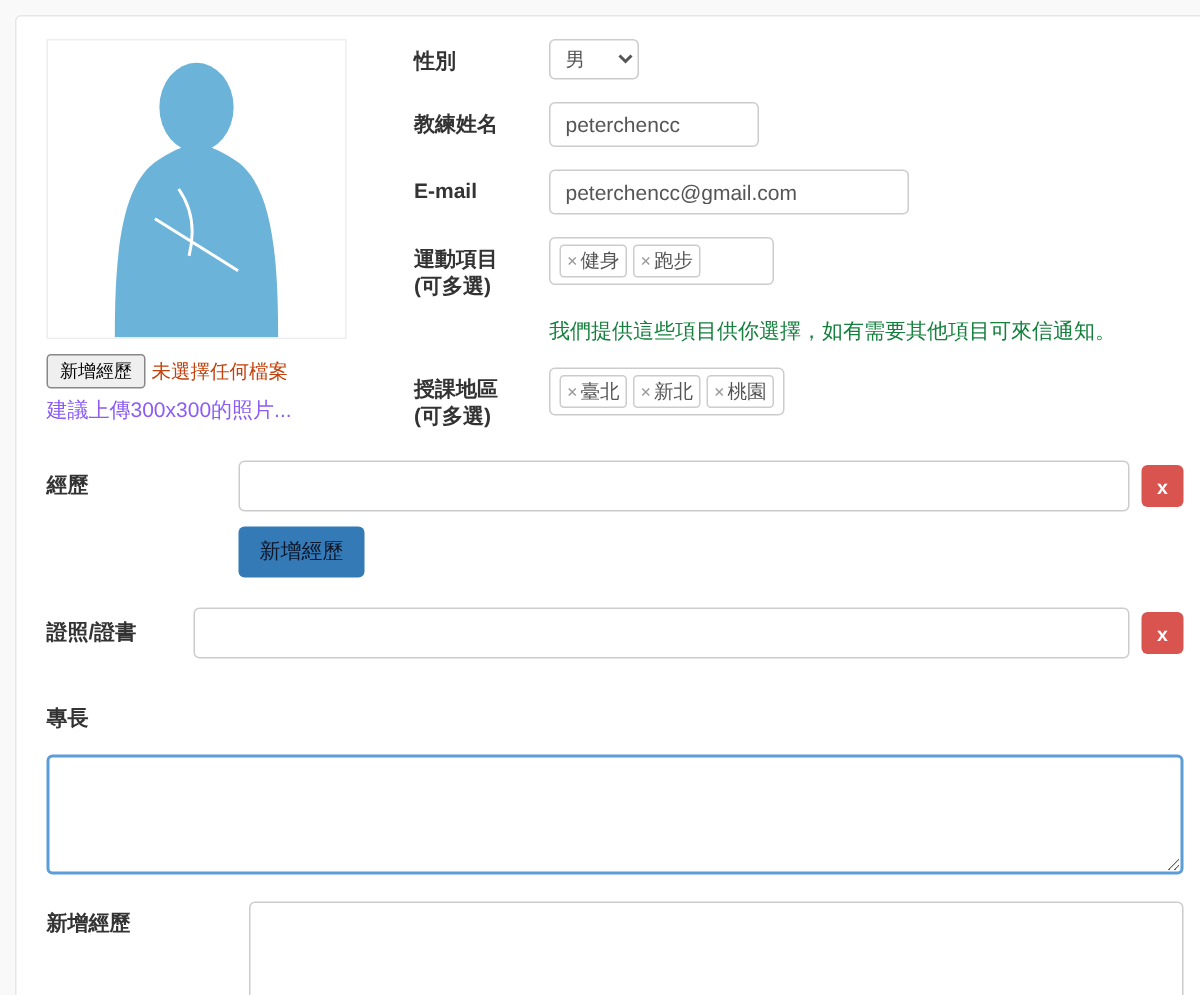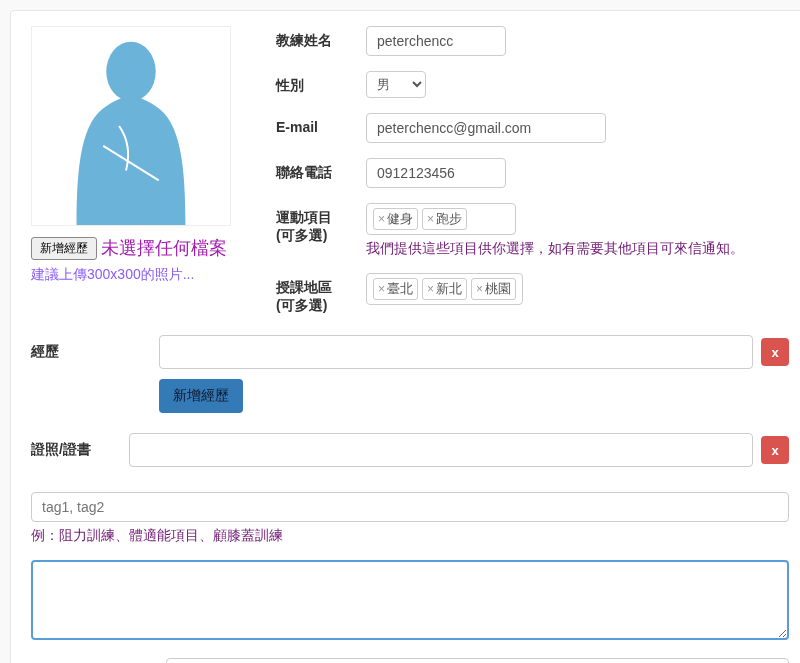--- a/index.html
+++ b/index.html
@@ -53,23 +53,23 @@
     }
     .file-btn {
       font-size: 12px;
       padding: 2px 8px;
       border: 1px solid #888;
       background: #efefef;
       border-radius: 3px;
       cursor: pointer;
     }
     .file-status {
-      font-size: 18px;
+      font-size: 13px;
       margin-left: 4px;
-      color: #a21caf;
+      color: #c2410c;
     }
     .photo-hint {
       font-size: 14px;
       color: #8b5cf6;
     }
     .fields-col {
       flex: 1;
     }
     .field-row {
       display: flex;
@@ -128,23 +128,23 @@
       gap: 2px;
       color: #555;
     }
     .tag-x {
       color: #999;
       font-size: 12px;
       cursor: pointer;
       line-height: 1;
     }
     .hint {
-      color: #701a75;
-      font-size: 14px;
-      margin-top: 5px;
+      color: #15803d;
+      font-size: 14px;
+      margin-top: 22px;
     }
     .mid-section {
       display: flex;
       gap: 20px;
       margin-bottom: 15px;
       flex-direction: column;
     }
     .mid-col {
       flex: 1;
     }
@@ -250,48 +250,42 @@
       <div class="file-row">
         <button class="file-btn">新增經歷</button>
         <span class="file-status">未選擇任何檔案</span>
       </div>
       <div class="photo-hint">建議上傳300x300的照片...</div>
     </div>
 
     <div class="fields-col">
 
       <div class="field-row">
-        <div class="field-label">教練姓名</div>
-        <div class="field-content">
-          <input type="text" class="w-sm" value="peterchencc" style="">
-        </div>
-      </div>
-
-      <div class="field-row">
         <div class="field-label">性別</div>
         <div class="field-content">
           <select>
             <option>男</option>
           </select>
         </div>
       </div>
 
       <div class="field-row">
+        <div class="field-label">教練姓名</div>
+        <div class="field-content">
+          <input type="text" class="w-sm" value="peterchencc" style="">
+        </div>
+      </div>
+
+      <div class="field-row">
         <div class="field-label">E-mail</div>
         <div class="field-content">
           <input type="text" class="w-md" value="peterchencc@gmail.com" style="">
         </div>
       </div>
 
-      <div class="field-row">
-        <div class="field-label">聯絡電話</div>
-        <div class="field-content">
-          <input type="text" class="w-sm" value="0912123456" style="">
-        </div>
-      </div>
 
       <div class="field-row">
         <div class="field-label">
           <span>運動項目</span>
           <small>(可多選)</small>
         </div>
         <div class="field-content">
           <div class="tags-box">
             <span class="tag">
                 <span class="tag-x">×</span>
@@ -346,24 +340,21 @@
     <div class="mid-col">
       <div class="mid-topline">
         <span class="mid-label" style="width:90px">證照/證書</span>
         <input type="text" class="mid-input" value="" style="">
         <button class="btn-danger">x</button>
       </div>
     </div>
   </div>
 
   <div class="full-row">
-    <div class="full-content">
-      <input type="text" placeholder="tag1, tag2" style="">
-      <div class="hint">例：阻力訓練、體適能項目、顧膝蓋訓練</div>
-    </div>
+    <div class="full-label">專長</div>
   </div>
 
   <div class="full-row">
     <div class="full-content">
       <textarea class="focused" rows="4" style=""></textarea>
     </div>
   </div>
 
   <div class="full-row">
     <div class="full-label">新增經歷</div>

